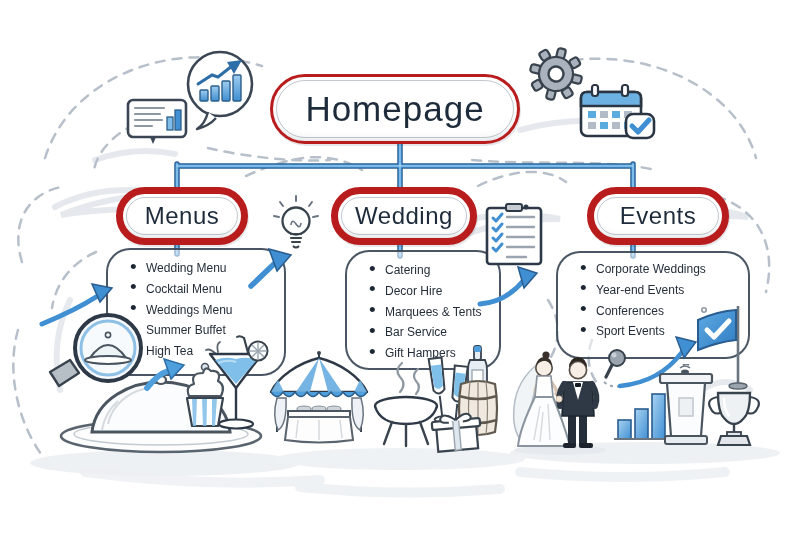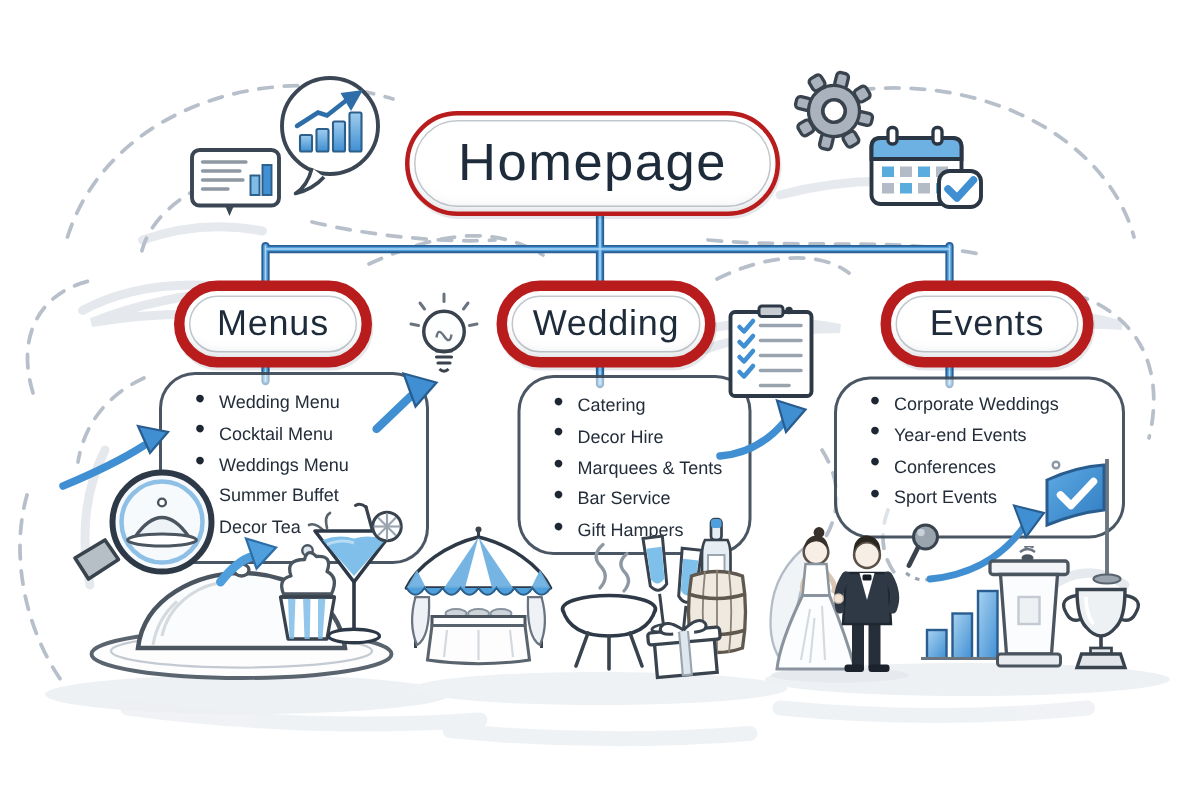--- a/index.html
+++ b/index.html
@@ -93,21 +93,21 @@
   <div class="pill events">
     <span class="lbl">Events</span>
   </div>
 
   <div class="box menus">
     <ul>
       <li>Wedding Menu</li>
       <li>Cocktail Menu</li>
       <li>Weddings Menu</li>
       <li>Summer Buffet</li>
-      <li class="no-bullet">Decor Tea</li>
+      <li class="no-bullet">High Tea</li>
     </ul>
   </div>
   <div class="box services">
     <ul>
       <li>Catering</li>
       <li>Decor Hire</li>
       <li>Marquees &amp; Tents</li>
       <li>Bar Service</li>
       <li>Gift Hampers</li>
     </ul>

